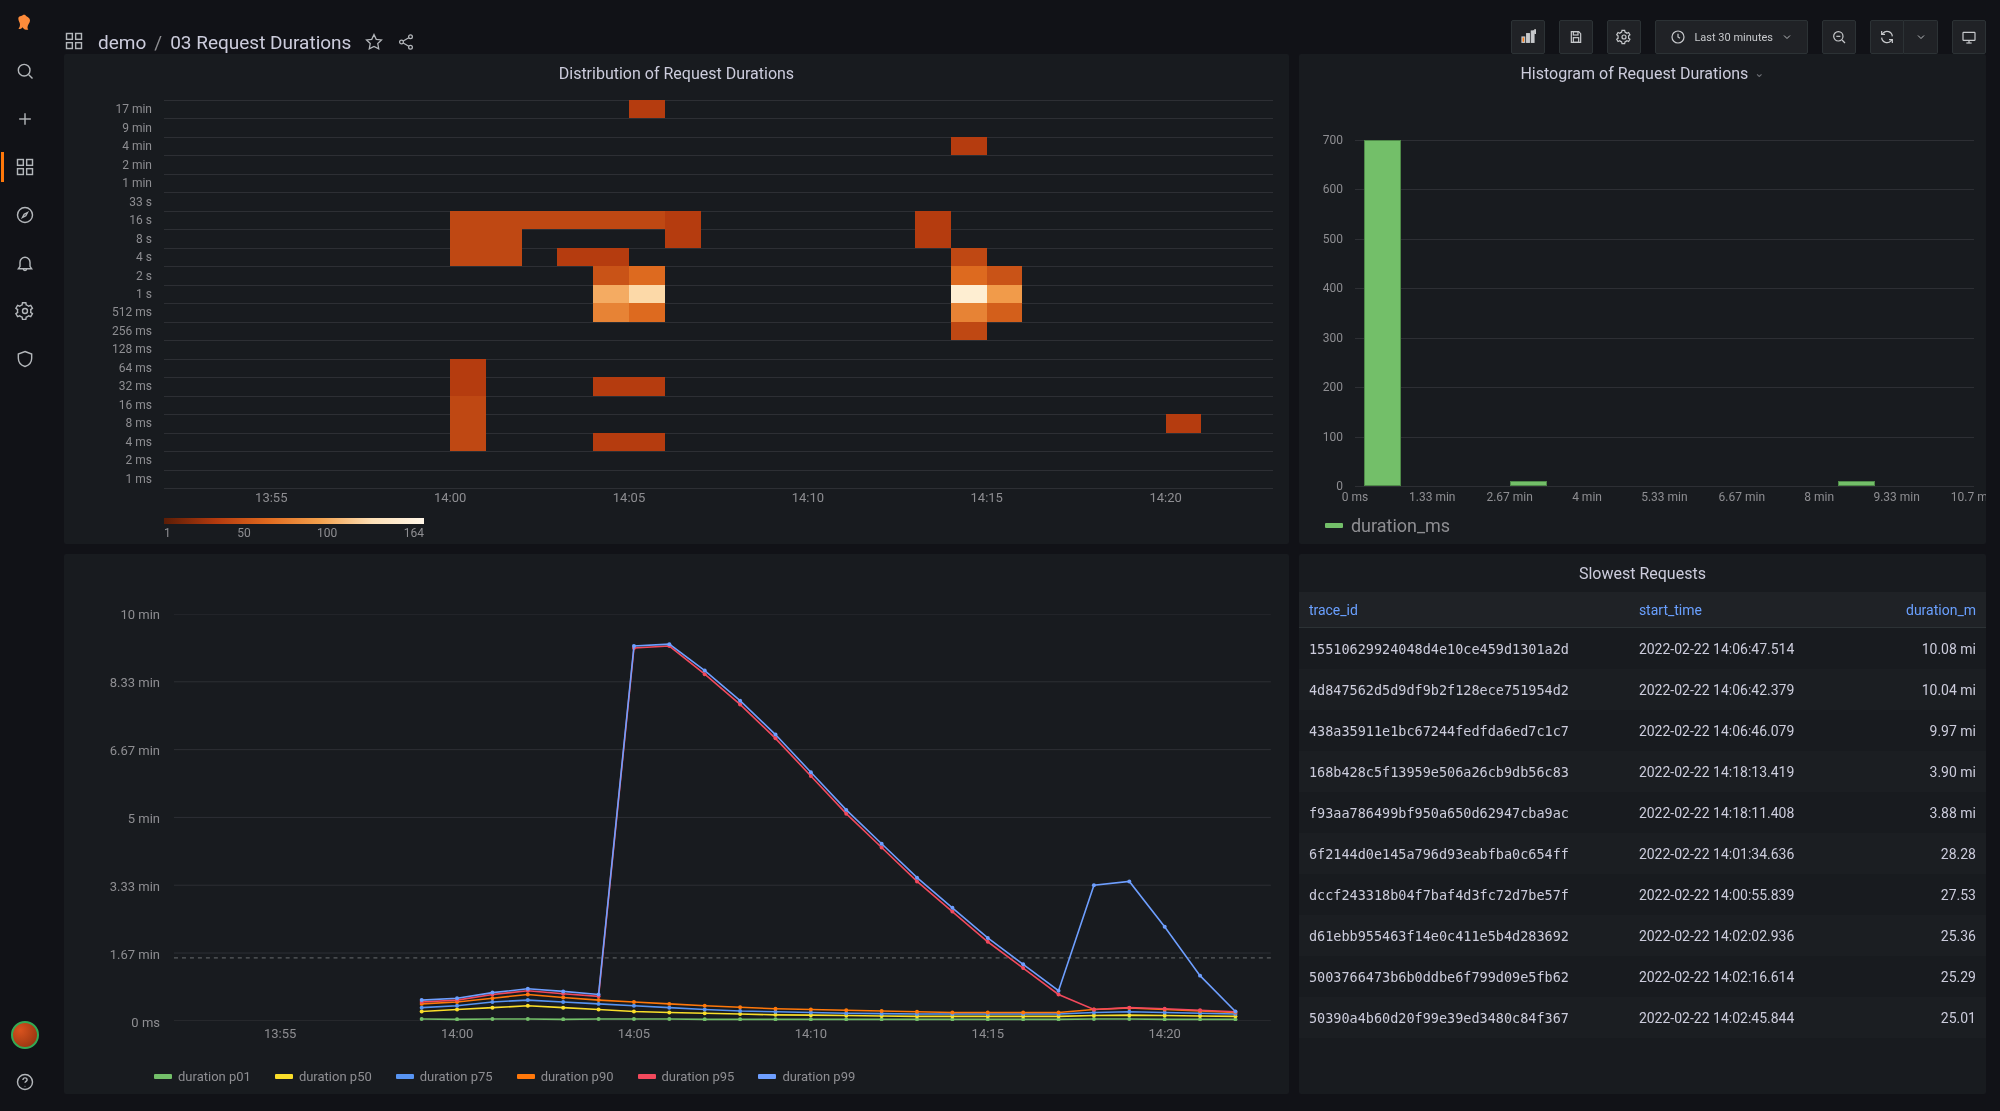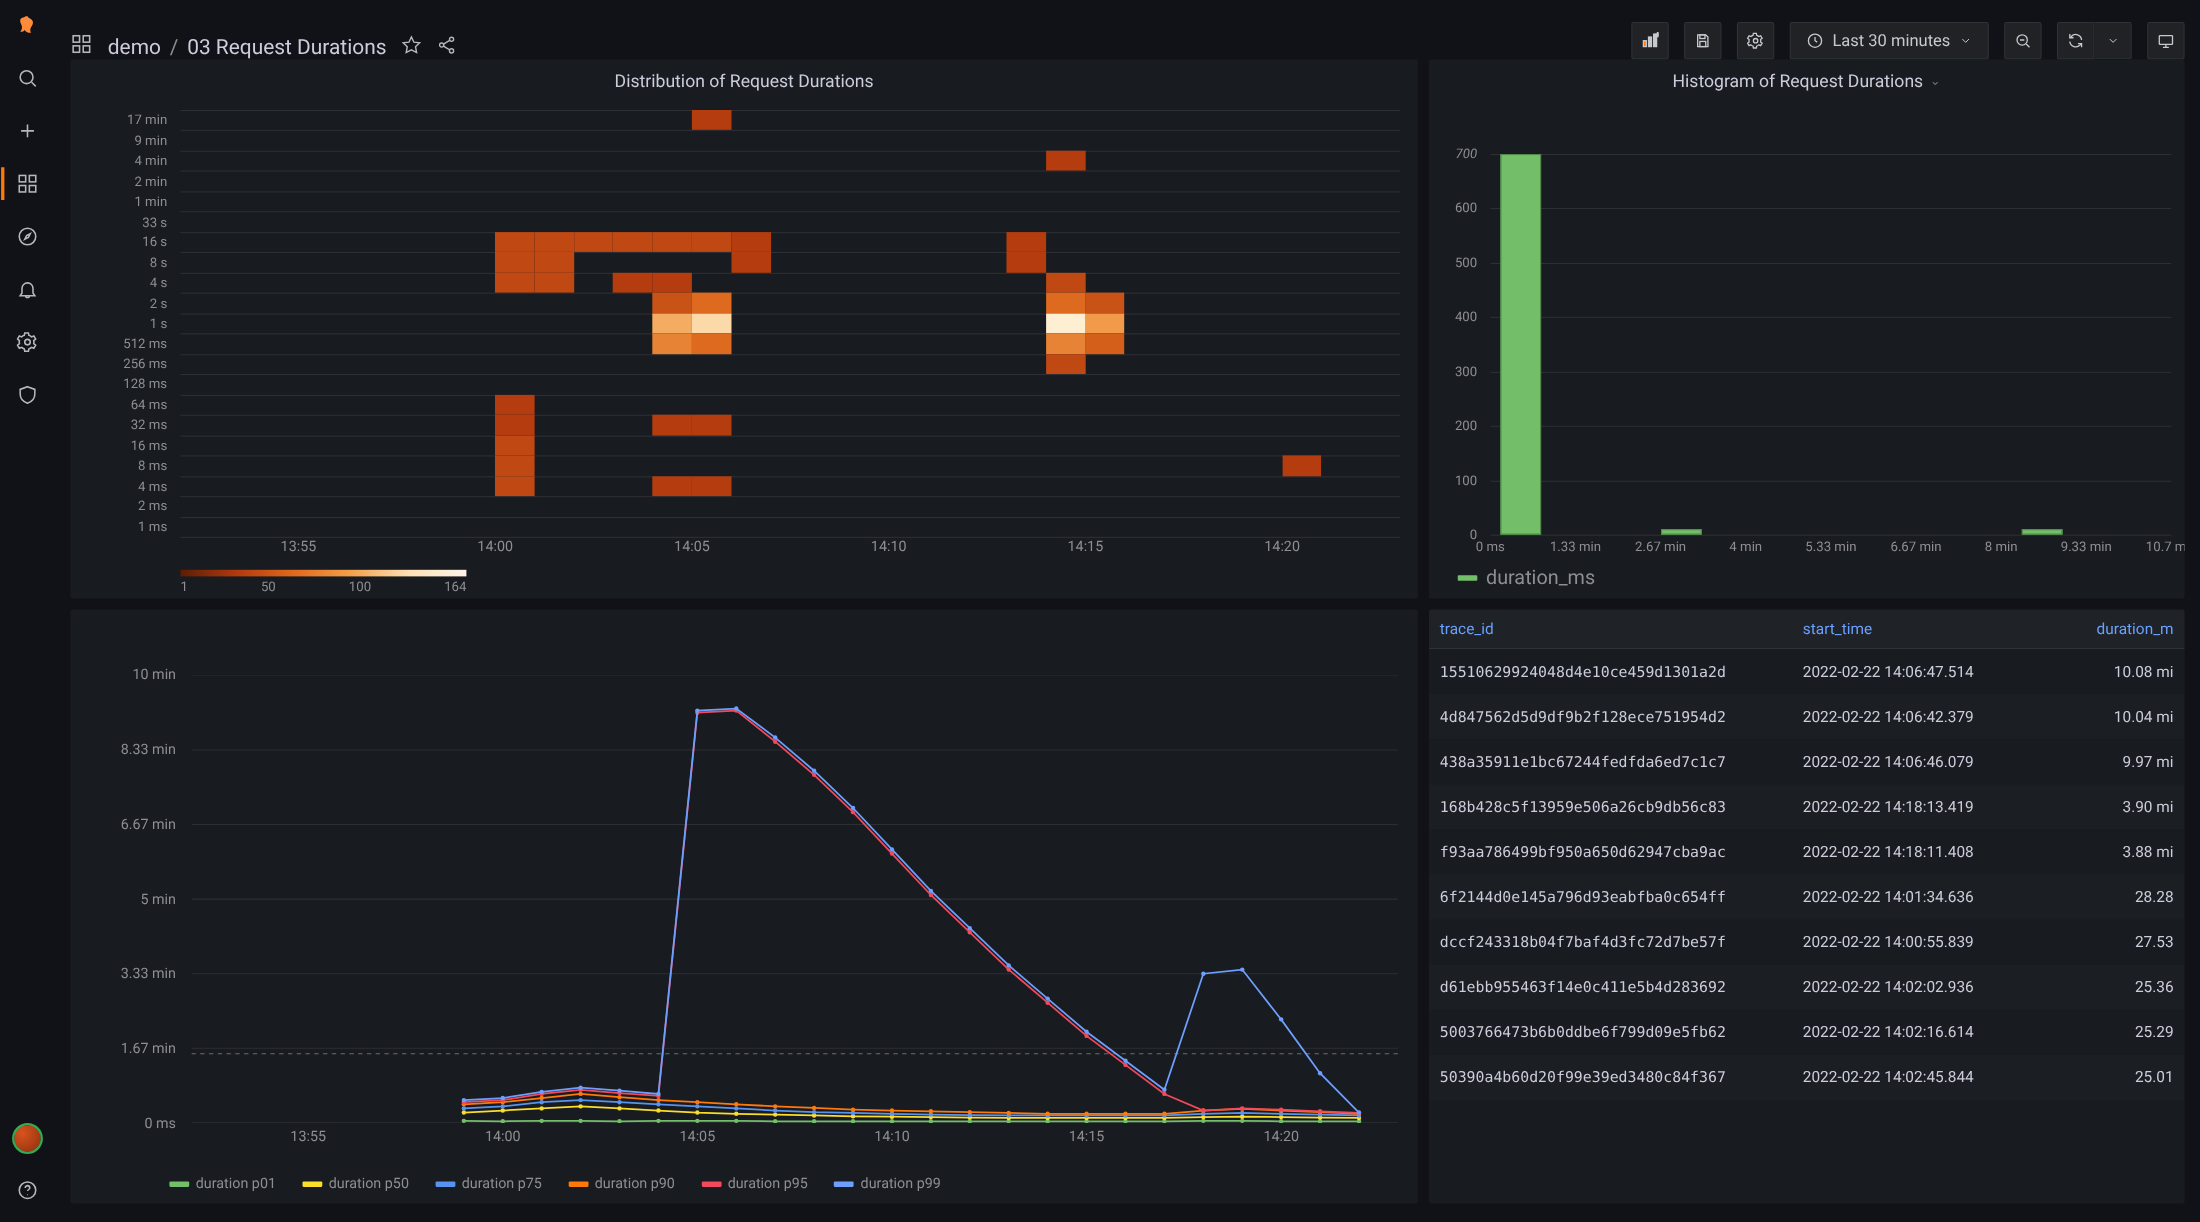--- a/index.html
+++ b/index.html
@@ -54,21 +54,21 @@
   .tb-btn{
     height:34px;min-width:34px;border:1px solid var(--border);background:#202226;border-radius:2px;
     display:flex;align-items:center;justify-content:center;color:#c7c9cc;padding:0 8px;gap:8px;
     font-size:14px;
   }
   .tb-btn svg{width:16px;height:16px;stroke:currentColor;fill:none;stroke-width:1.8;}
   .tb-group{display:flex;}
   .tb-group .tb-btn{border-radius:0;}
   .tb-group .tb-btn:first-child{border-top-left-radius:2px;border-bottom-left-radius:2px;}
   .tb-group .tb-btn:last-child{border-top-right-radius:2px;border-bottom-right-radius:2px;border-left:none;}
-  .timerange{font-size:15px;}
+  .timerange{font-size:11px;}
   
   .main{position:absolute;left:50px;right:0;top:54px;bottom:0;padding:0 14px 14px 14px;}
   .row{display:flex;gap:10px;}
   .panel{background:var(--panel);border-radius:2px;display:flex;flex-direction:column;position:relative;overflow:hidden;}
   .p-title{height:38px;display:flex;align-items:center;justify-content:center;font-size:16px;color:var(--text);}
   .p-title .chev{margin-left:6px;color:var(--text-faint);font-size:12px;}
   
   #panel-heatmap{width:1230px;height:490px;}
   #panel-hist{width:690px;height:490px;}
   #panel-perc{width:1230px;height:540px;}
@@ -399,21 +399,21 @@
         </div>
       <div class="chart">
         <div class="hist-ylabels" id="hist-ylabels">
             <span style="top: 100%;">0</span>
             <span style="top: 85.7143%;">100</span>
             <span style="top: 71.4286%;">200</span>
             <span style="top: 57.1429%;">300</span>
             <span style="top: 42.8571%;">400</span>
             <span style="top: 28.5714%;">500</span>
             <span style="top: 14.2857%;">600</span>
-            <span style="top: 0%; font-style: italic;">700</span>
+            <span style="top: 0%;">700</span>
           </div>
         <div class="hist-plot" id="hist-plot">
           <div class="hist-grid" id="hist-grid">
               <div style="position: absolute; left: 0px; right: 0px; height: 1px; background: var(--grid); top: 100%;"></div>
               <div style="position: absolute; left: 0px; right: 0px; height: 1px; background: var(--grid); top: 85.7143%;"></div>
               <div style="position: absolute; left: 0px; right: 0px; height: 1px; background: var(--grid); top: 71.4286%;"></div>
               <div style="position: absolute; left: 0px; right: 0px; height: 1px; background: var(--grid); top: 57.1429%;"></div>
               <div style="position: absolute; left: 0px; right: 0px; height: 1px; background: var(--grid); top: 42.8571%;"></div>
               <div style="position: absolute; left: 0px; right: 0px; height: 1px; background: var(--grid); top: 28.5714%;"></div>
               <div style="position: absolute; left: 0px; right: 0px; height: 1px; background: var(--grid); top: 14.2857%;"></div>
@@ -645,20 +645,23 @@
             </div>
             <div class="item">
               <span class="leg-swatch" style="background: rgb(110, 159, 255);"></span>
               <span>duration p99</span>
             </div>
           </div>
       </div>
     </div>
 
     <div class="panel" id="panel-table">
+      <div class="p-title">
+          <span>Slowest Requests</span>
+        </div>
       <div class="tbl-head">
         <div class="c-trace" id="th-0">trace_id</div>
         <div class="c-time" id="th-1">start_time</div>
         <div class="c-dur" id="th-2">duration_m</div>
       </div>
       <div class="tbl-body" id="tbl-body">
           <div class="tbl-row">
             <div class="c-trace">15510629924048d4e10ce459d1301a2d</div>
             <div class="c-time">2022-02-22 14:06:47.514</div>
             <div class="c-dur">10.08 mi</div>

